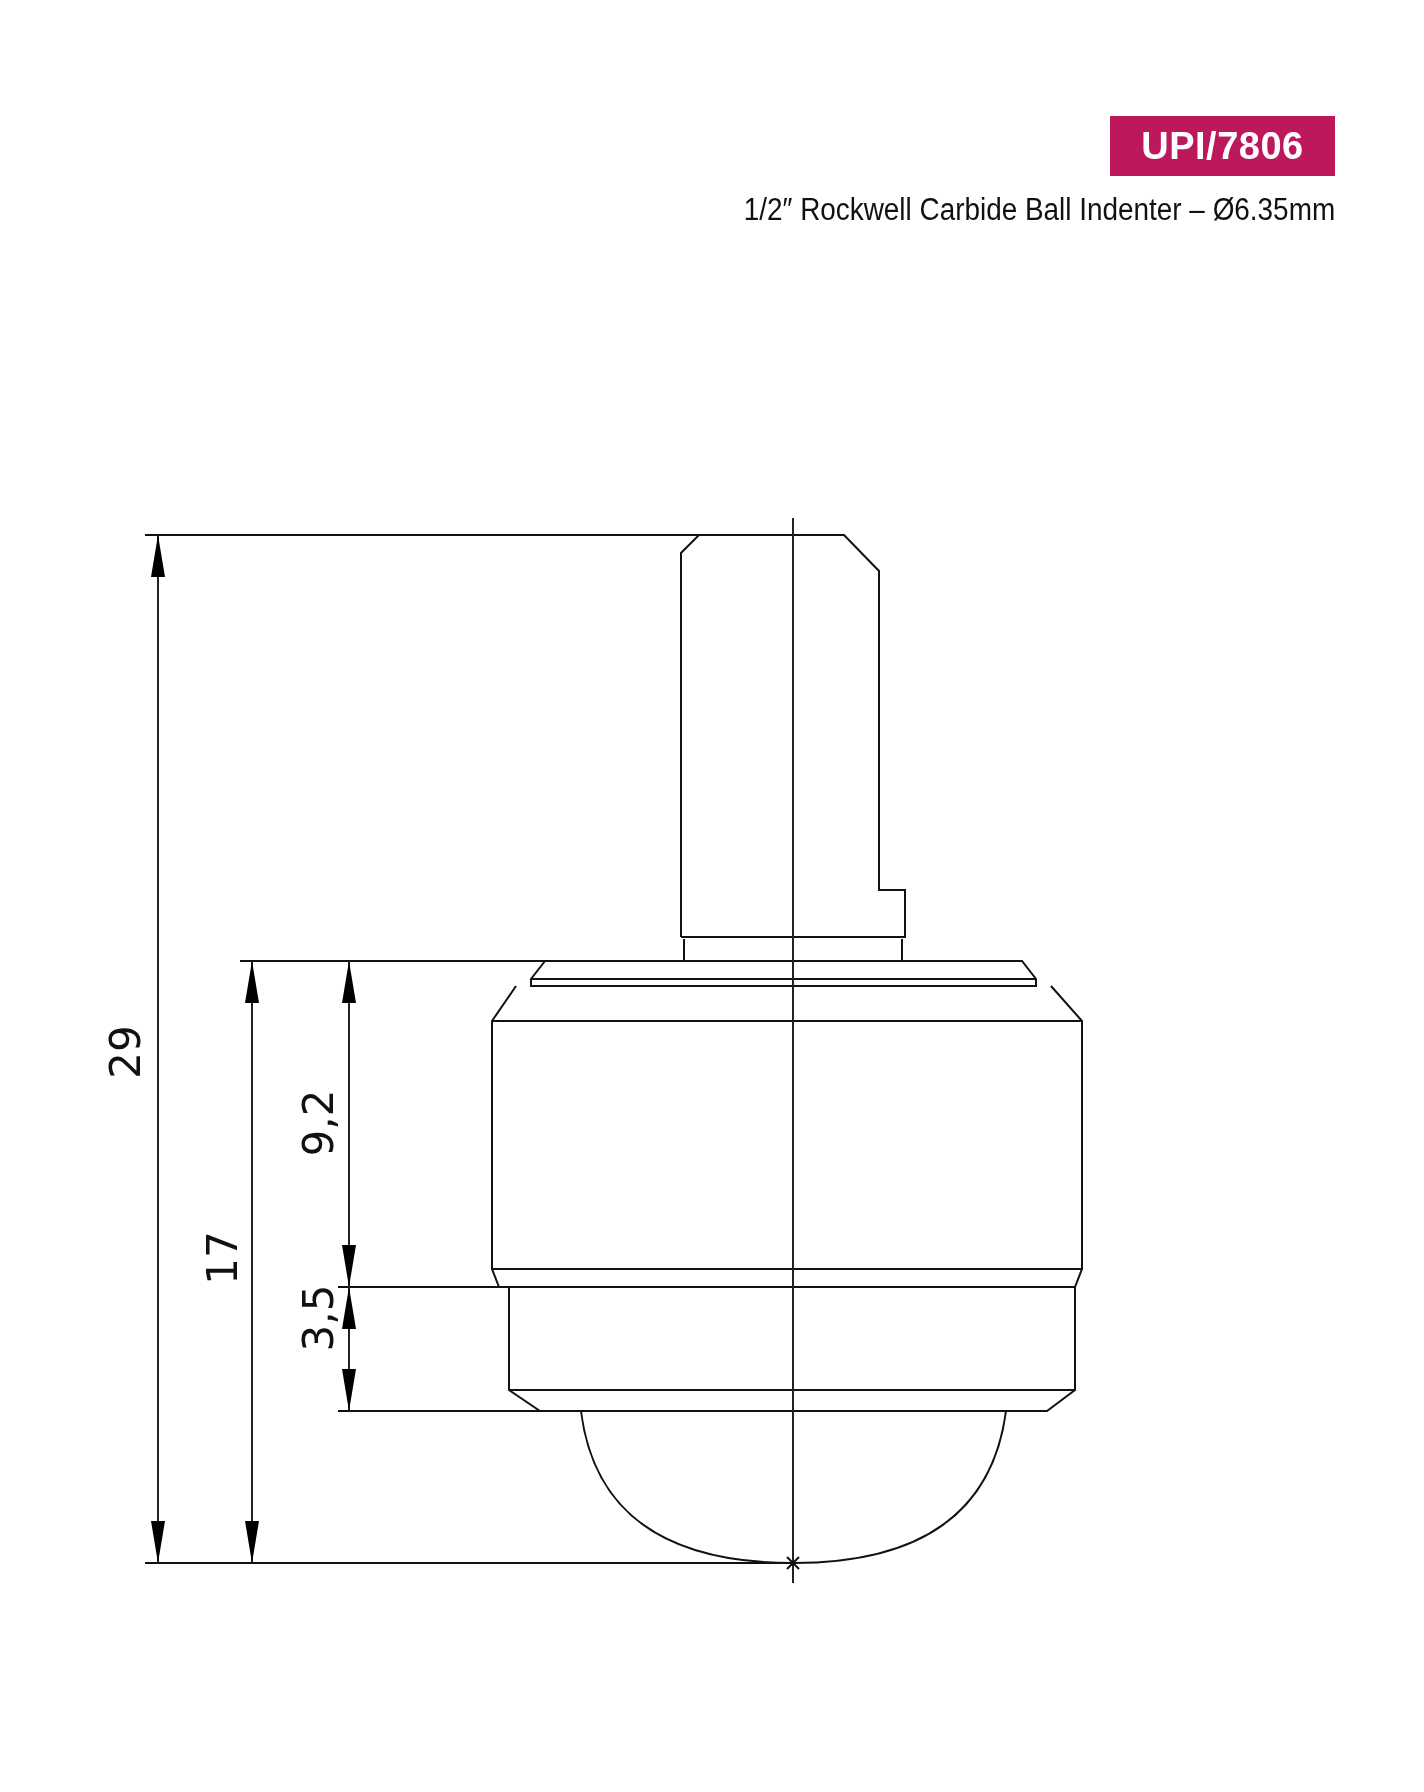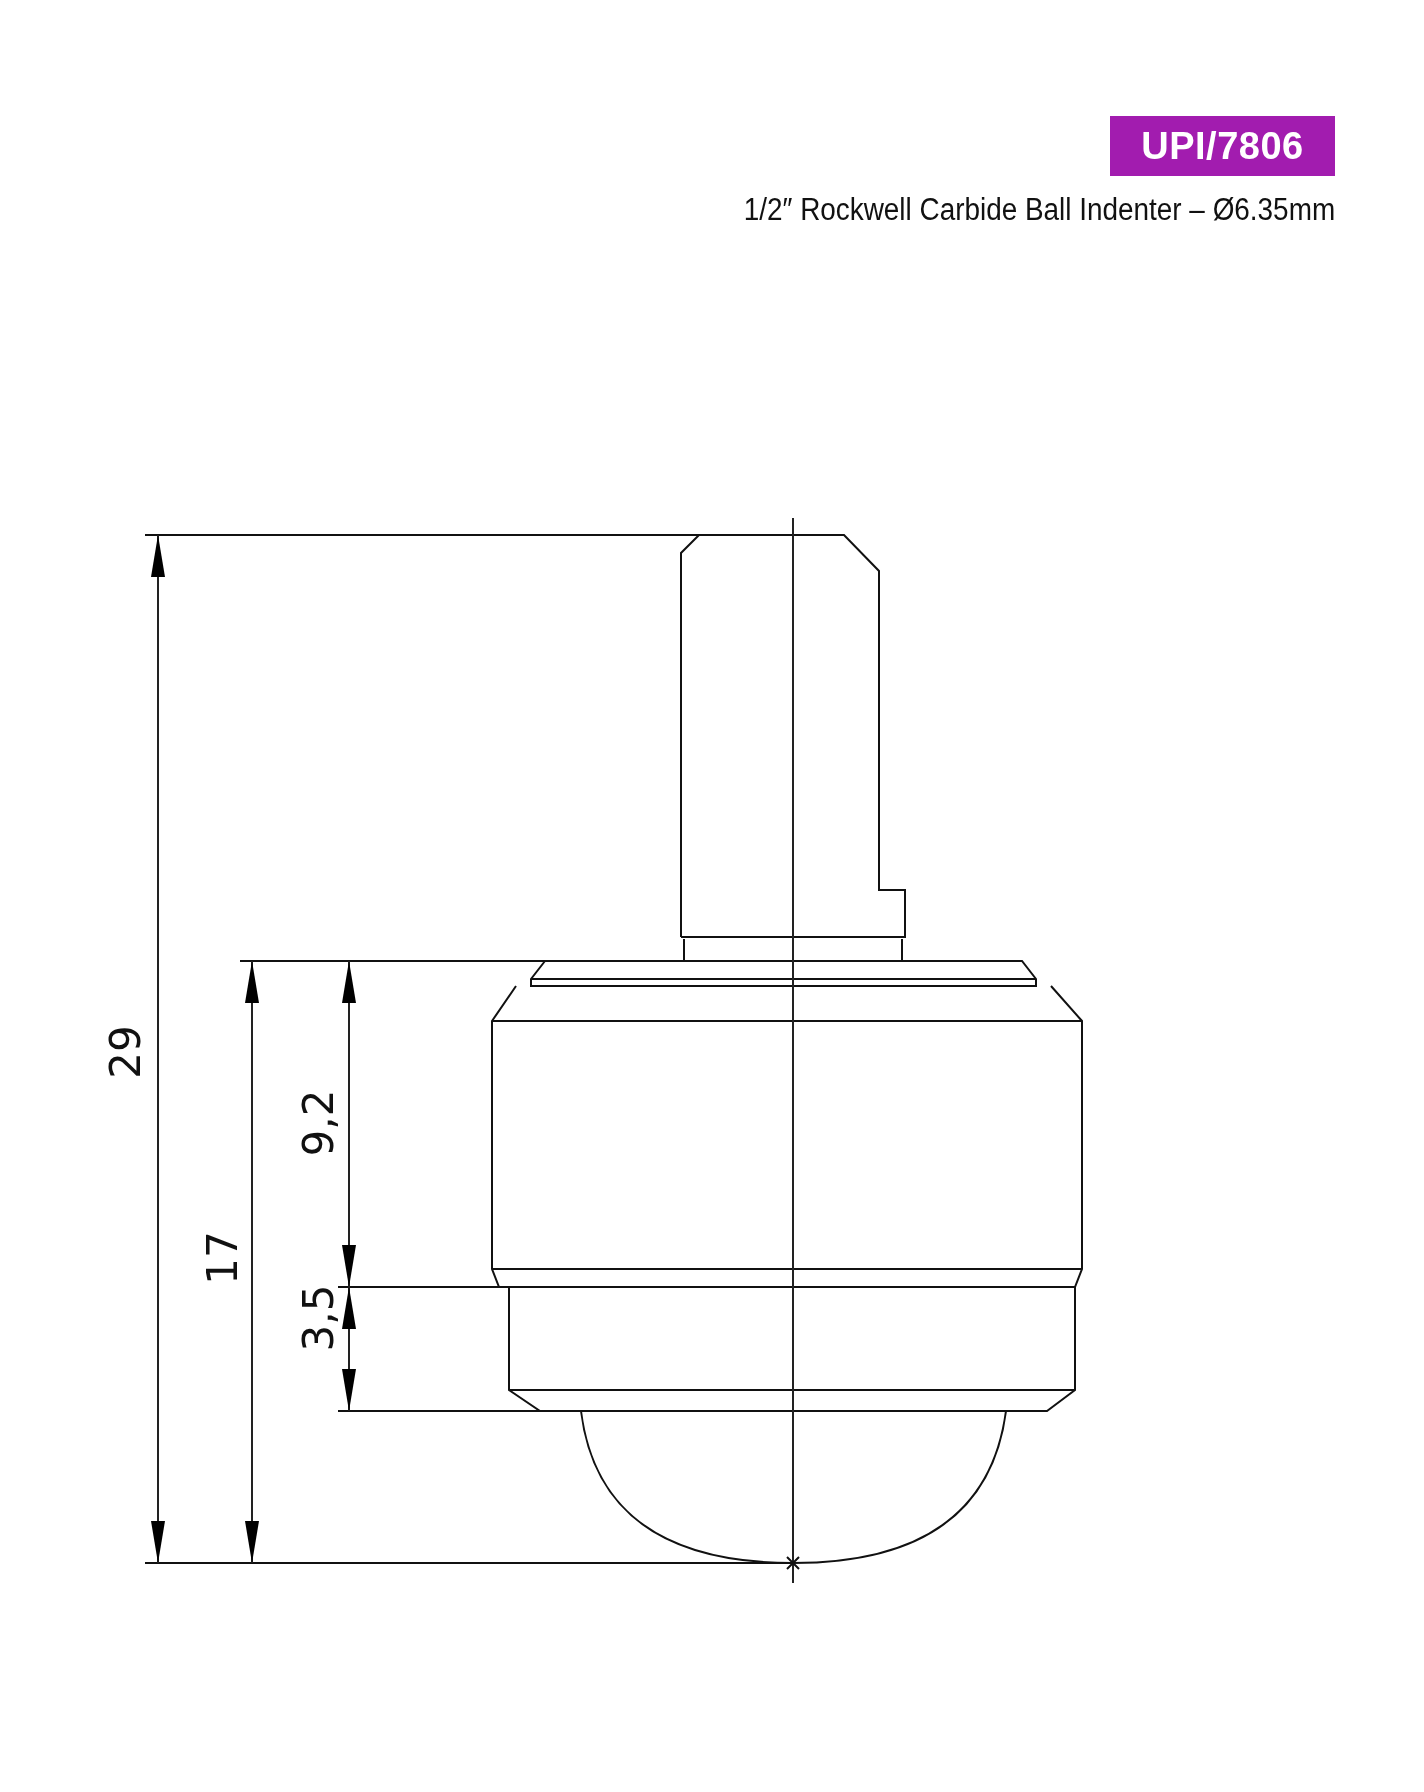--- a/index.html
+++ b/index.html
@@ -1,17 +1,17 @@
 <!DOCTYPE html>
 <html><head>
 <meta charset="utf-8">
 <style>
   html,body{margin:0;padding:0;background:#ffffff;}
   body{width:1424px;height:1792px;position:relative;overflow:hidden;font-family:"DejaVu Sans",sans-serif;}
-  .badge{position:absolute;left:1110px;top:116px;width:225px;height:60px;background:#a21caf;color:#fff;
+  .badge{position:absolute;left:1110px;top:116px;width:225px;height:60px;background:#be185d;color:#fff;
     font-family:"Liberation Sans",sans-serif;font-weight:bold;font-size:38px;display:flex;align-items:center;justify-content:center;letter-spacing:0.5px;}
   .subtitle{position:absolute;right:89px;top:192px;font-family:"Liberation Sans",sans-serif;font-size:31px;color:#111;white-space:nowrap;transform:scaleX(0.9);transform-origin:right center;}
   svg.drawing{position:absolute;left:0;top:0;}
   .dimtext{font-family:"DejaVu Sans",sans-serif;font-size:42px;fill:#111;}
 </style>
 </head>
 <body>
 
 <div class="badge">UPI/7806</div>
 <div class="subtitle">1/2″ Rockwell Carbide Ball Indenter – Ø6.35mm</div>

